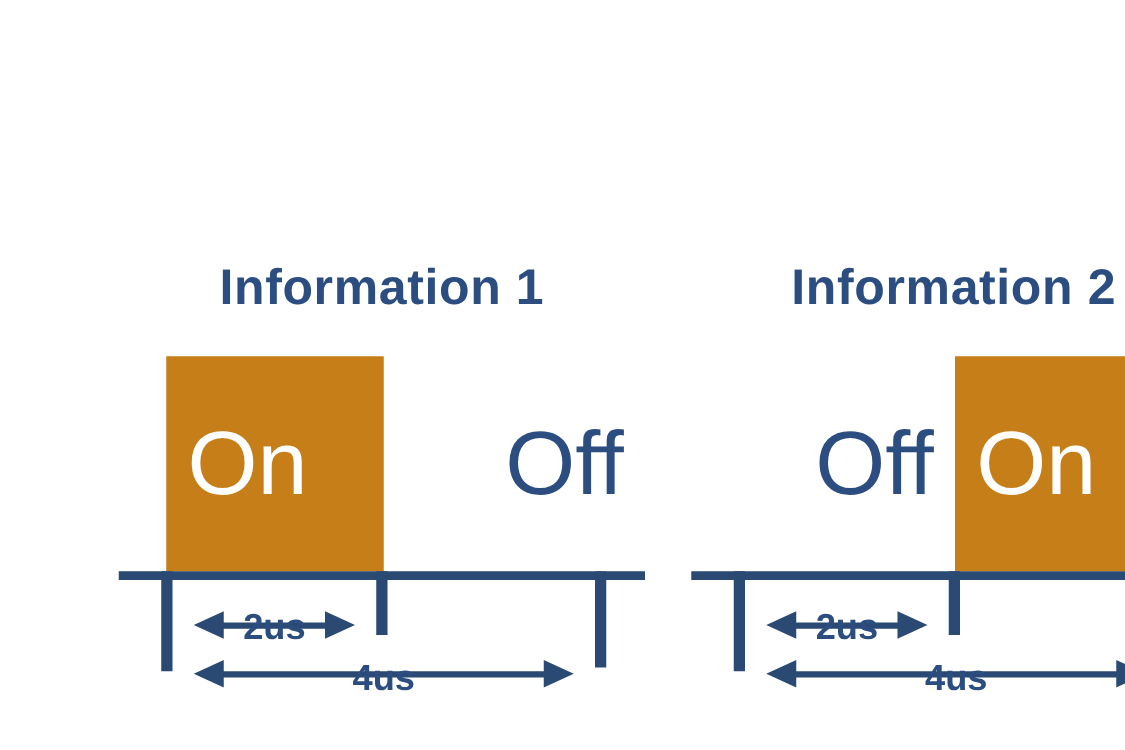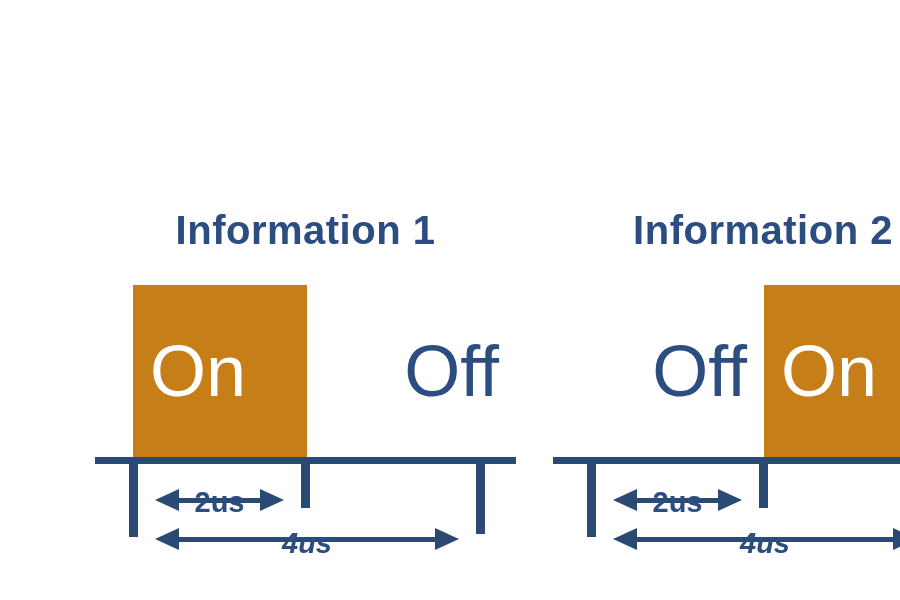--- a/index.html
+++ b/index.html
@@ -78,21 +78,21 @@
     border-top: 11px solid transparent;
     border-bottom: 11px solid transparent;
     border-left: 24px solid var(--navy-line);
   }
 
   .dim-label {
     position: absolute; text-align: center;
     color: var(--navy-text); font-size: 29px; font-weight: bold; line-height: 32px;
   }
   .dim-label-short { left: 43px; top: 401px; width: 163px; }
-  .dim-label-long  { left: 43px; top: 442px; width: 338px; font-style: italic; }
+  .dim-label-long  { left: 43px; top: 442px; width: 338px; }
 </style>
 </head>
 <body>
 
 <div class="stage">
 
   <div class="panel panel-left">
     <div class="panel-title">Information 1</div>
 
     <div class="pulse-block">

